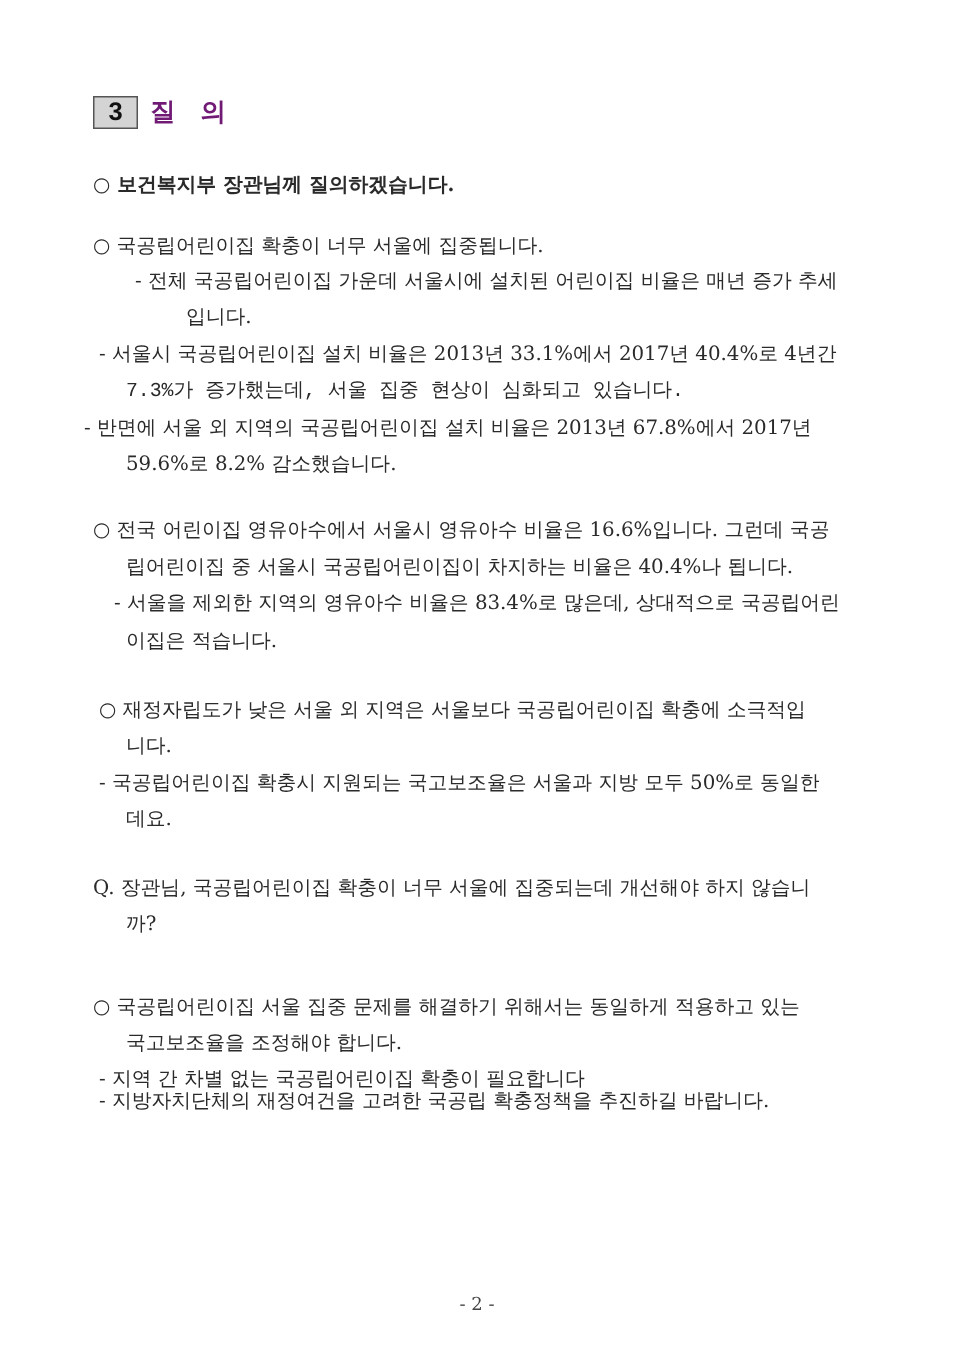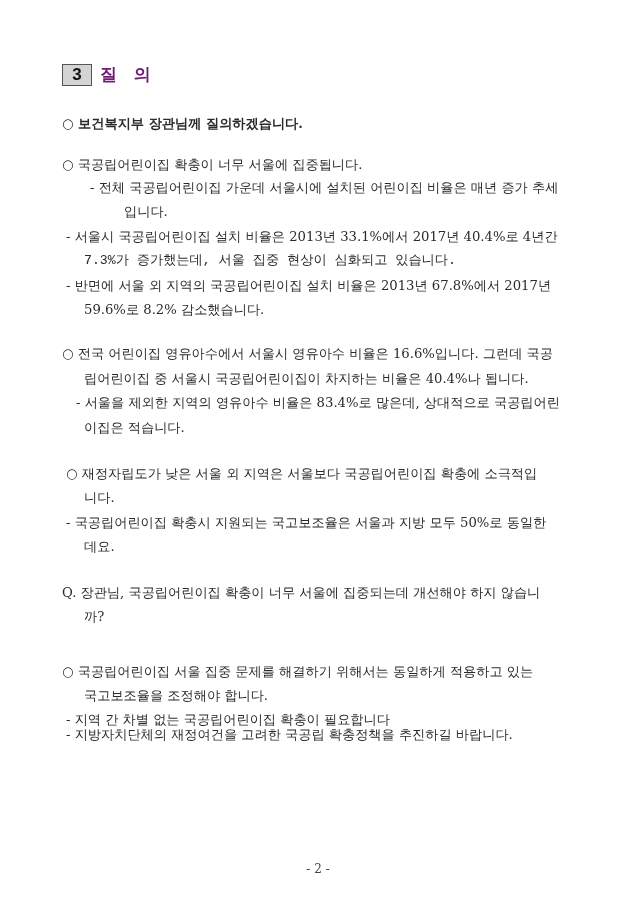--- a/index.html
+++ b/index.html
@@ -23,21 +23,21 @@
   <div class="heading-title">질 의</div>
 </div>
 
 <div id="body-lines">
     <div class="line" style="top: 116px; left: 62px; font-weight: bold;">○ 보건복지부 장관님께 질의하겠습니다.</div>
     <div class="line" style="top: 157px; left: 62px;">○ 국공립어린이집 확충이 너무 서울에 집중됩니다.</div>
     <div class="line" style="top: 180px; left: 66px; margin-left: 24px;">- 전체 국공립어린이집 가운데 서울시에 설치된 어린이집 비율은 매년 증가 추세</div>
     <div class="line" style="top: 204px; left: 84px; margin-left: 40px;">입니다.</div>
     <div class="line" style="top: 229px; left: 66px;">- 서울시 국공립어린이집 설치 비율은 2013년 33.1%에서 2017년 40.4%로 4년간</div>
     <div class="line" style="top: 253px; left: 84px; font-family: Liberation Mono, monospace;">7.3%가 증가했는데, 서울 집중 현상이 심화되고 있습니다.</div>
-    <div class="line" style="top: 278px; left: 66px;">- 반면에 서울 외 지역의 국공립어린이집 설치 비율은 2013년 67.8%에서 2017년</div>
+    <div class="line" style="top: 278px; left: 56px;">- 반면에 서울 외 지역의 국공립어린이집 설치 비율은 2013년 67.8%에서 2017년</div>
     <div class="line" style="top: 302px; left: 84px;">59.6%로 8.2% 감소했습니다.</div>
     <div class="line" style="top: 346px; left: 62px;">○ 전국 어린이집 영유아수에서 서울시 영유아수 비율은 16.6%입니다. 그런데 국공</div>
     <div class="line" style="top: 371px; left: 84px;">립어린이집 중 서울시 국공립어린이집이 차지하는 비율은 40.4%나 됩니다.</div>
     <div class="line" style="top: 395px; left: 76px;">- 서울을 제외한 지역의 영유아수 비율은 83.4%로 많은데, 상대적으로 국공립어린</div>
     <div class="line" style="top: 420px; left: 84px;">이집은 적습니다.</div>
     <div class="line" style="top: 466px; left: 66px;">○ 재정자립도가 낮은 서울 외 지역은 서울보다 국공립어린이집 확충에 소극적입</div>
     <div class="line" style="top: 490px; left: 84px;">니다.</div>
     <div class="line" style="top: 515px; left: 66px;">- 국공립어린이집 확충시 지원되는 국고보조율은 서울과 지방 모두 50%로 동일한</div>
     <div class="line" style="top: 539px; left: 84px;">데요.</div>
     <div class="line" style="top: 585px; left: 62px;">Q. 장관님, 국공립어린이집 확충이 너무 서울에 집중되는데 개선해야 하지 않습니</div>

